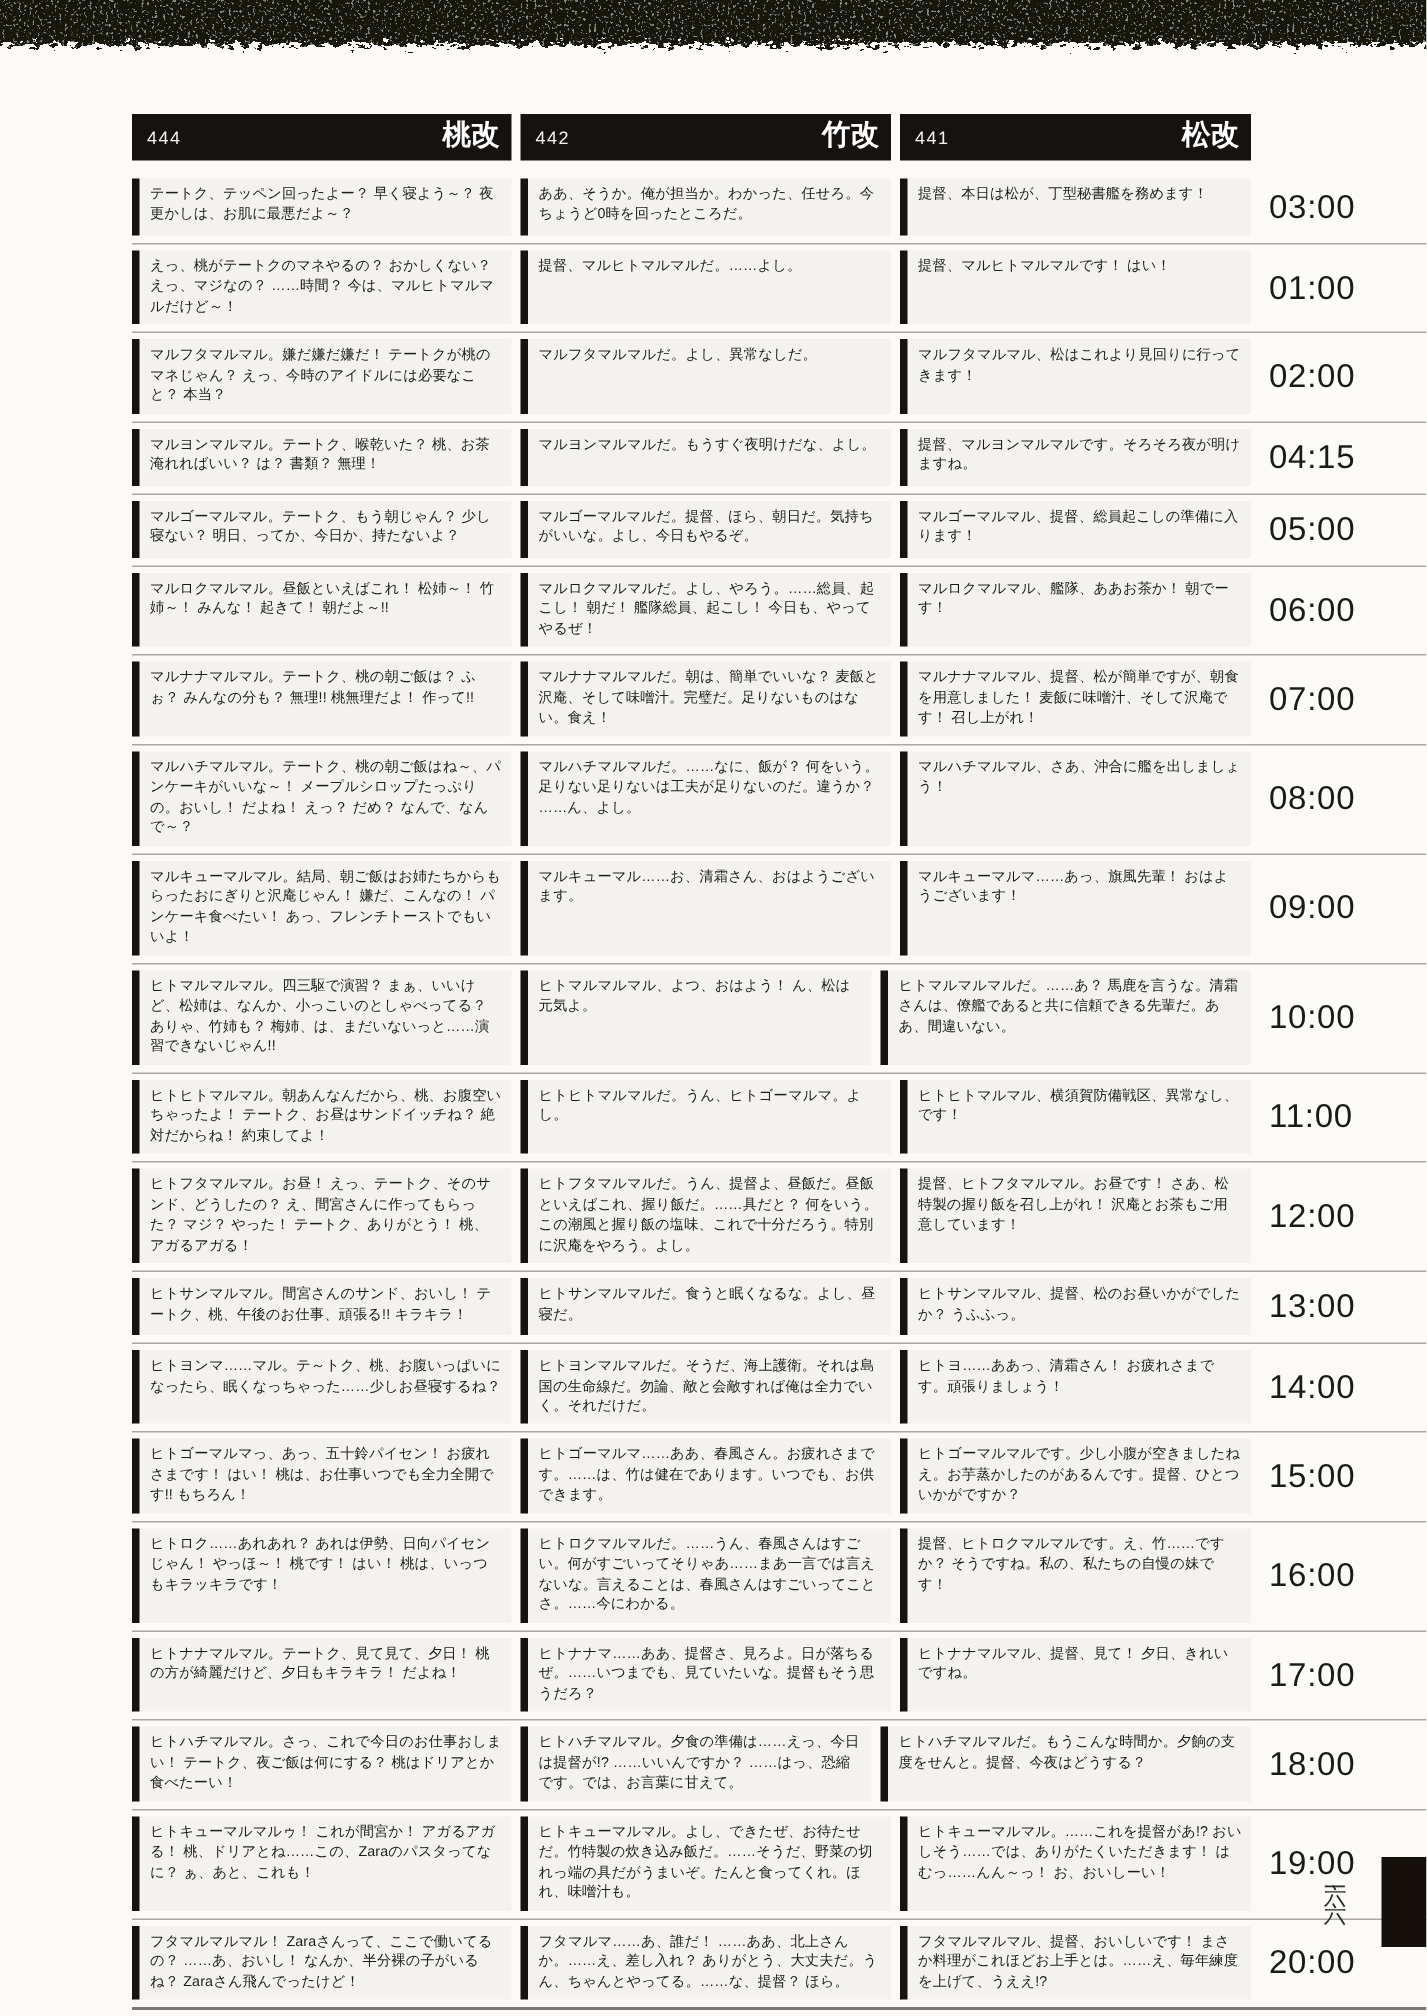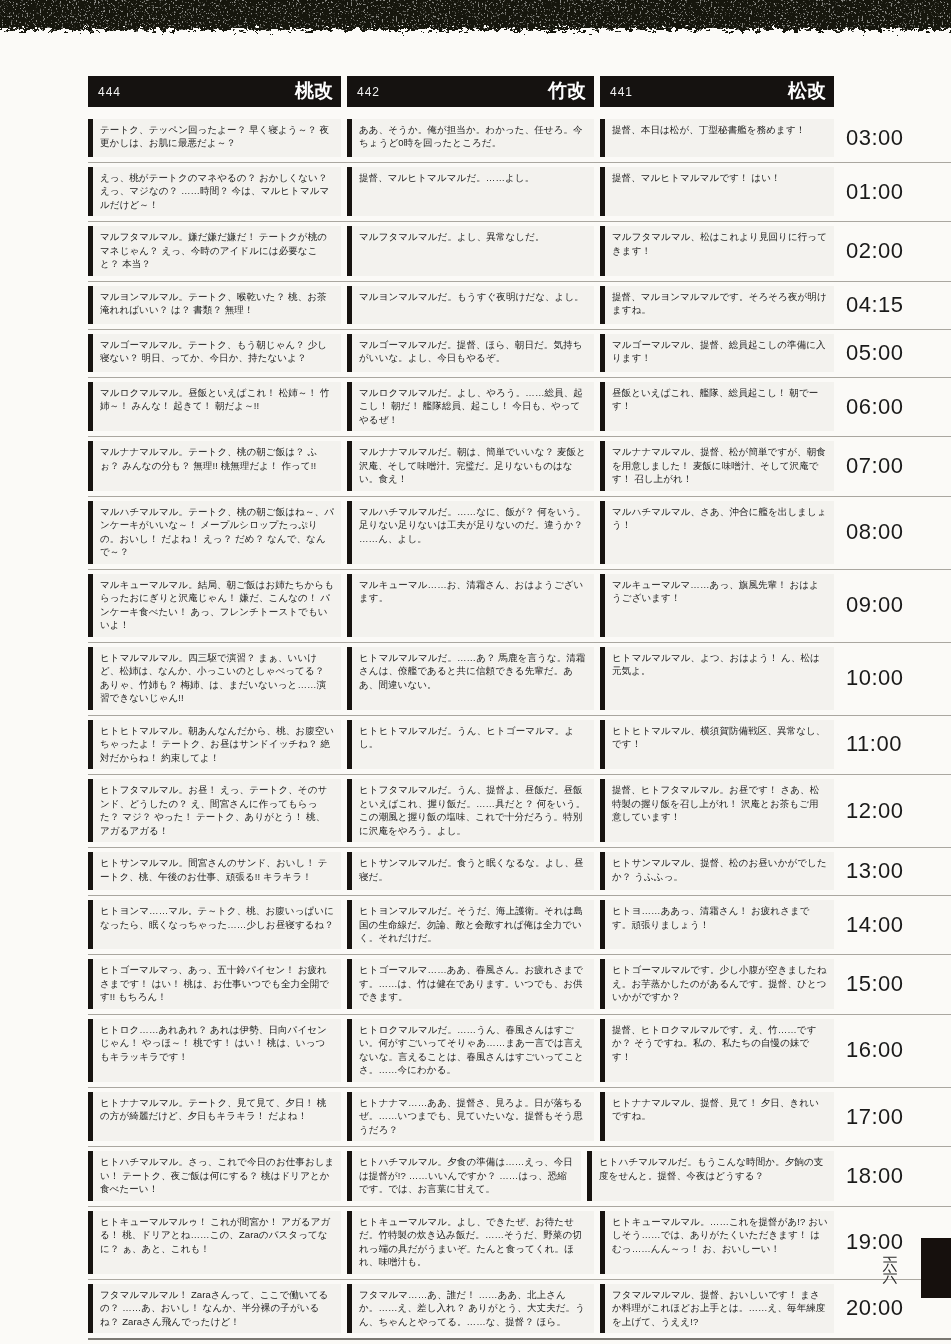--- a/index.html
+++ b/index.html
@@ -173,21 +173,21 @@
           <div class="cell w1">
             <span class="bar"></span>
             <p class="line">マルロクマルマル。昼飯といえばこれ！ 松姉～！ 竹姉～！ みんな！ 起きて！ 朝だよ～!!</p>
           </div>
           <div class="cell w2">
             <span class="bar"></span>
             <p class="line">マルロクマルマルだ。よし、やろう。……総員、起こし！ 朝だ！ 艦隊総員、起こし！ 今日も、やってやるぜ！</p>
           </div>
           <div class="cell w3">
             <span class="bar"></span>
-            <p class="line">昼飯といえばこれ、艦隊、総員起こし！ 朝でーす！</p>
+            <p class="line">マルロクマルマル、艦隊、ああお茶か！ 朝でーす！</p>
           </div>
           <div class="time wt">06:00</div>
         </div>
         <div class="row">
           <div class="cell w1">
             <span class="bar"></span>
             <p class="line">マルナナマルマル。テートク、桃の朝ご飯は？ ふぉ？ みんなの分も？ 無理!! 桃無理だよ！ 作って!!</p>
           </div>
           <div class="cell w2">
             <span class="bar"></span>
@@ -227,27 +227,27 @@
             <span class="bar"></span>
             <p class="line">マルキューマルマ……あっ、旗風先輩！ おはようございます！</p>
           </div>
           <div class="time wt">09:00</div>
         </div>
         <div class="row">
           <div class="cell w1">
             <span class="bar"></span>
             <p class="line">ヒトマルマルマル。四三駆で演習？ まぁ、いいけど、松姉は、なんか、小っこいのとしゃべってる？ ありゃ、竹姉も？ 梅姉、は、まだいないっと……演習できないじゃん!!</p>
           </div>
+          <div class="cell w3">
+            <span class="bar"></span>
+            <p class="line">ヒトマルマルマル、よつ、おはよう！ ん、松は元気よ。</p>
+          </div>
           <div class="cell w2">
             <span class="bar"></span>
             <p class="line">ヒトマルマルマルだ。……あ？ 馬鹿を言うな。清霜さんは、僚艦であると共に信頼できる先輩だ。ああ、間違いない。</p>
-          </div>
-          <div class="cell w3">
-            <span class="bar"></span>
-            <p class="line">ヒトマルマルマル、よつ、おはよう！ ん、松は元気よ。</p>
           </div>
           <div class="time wt">10:00</div>
         </div>
         <div class="row">
           <div class="cell w1">
             <span class="bar"></span>
             <p class="line">ヒトヒトマルマル。朝あんなんだから、桃、お腹空いちゃったよ！ テートク、お昼はサンドイッチね？ 絶対だからね！ 約束してよ！</p>
           </div>
           <div class="cell w2">
             <span class="bar"></span>

